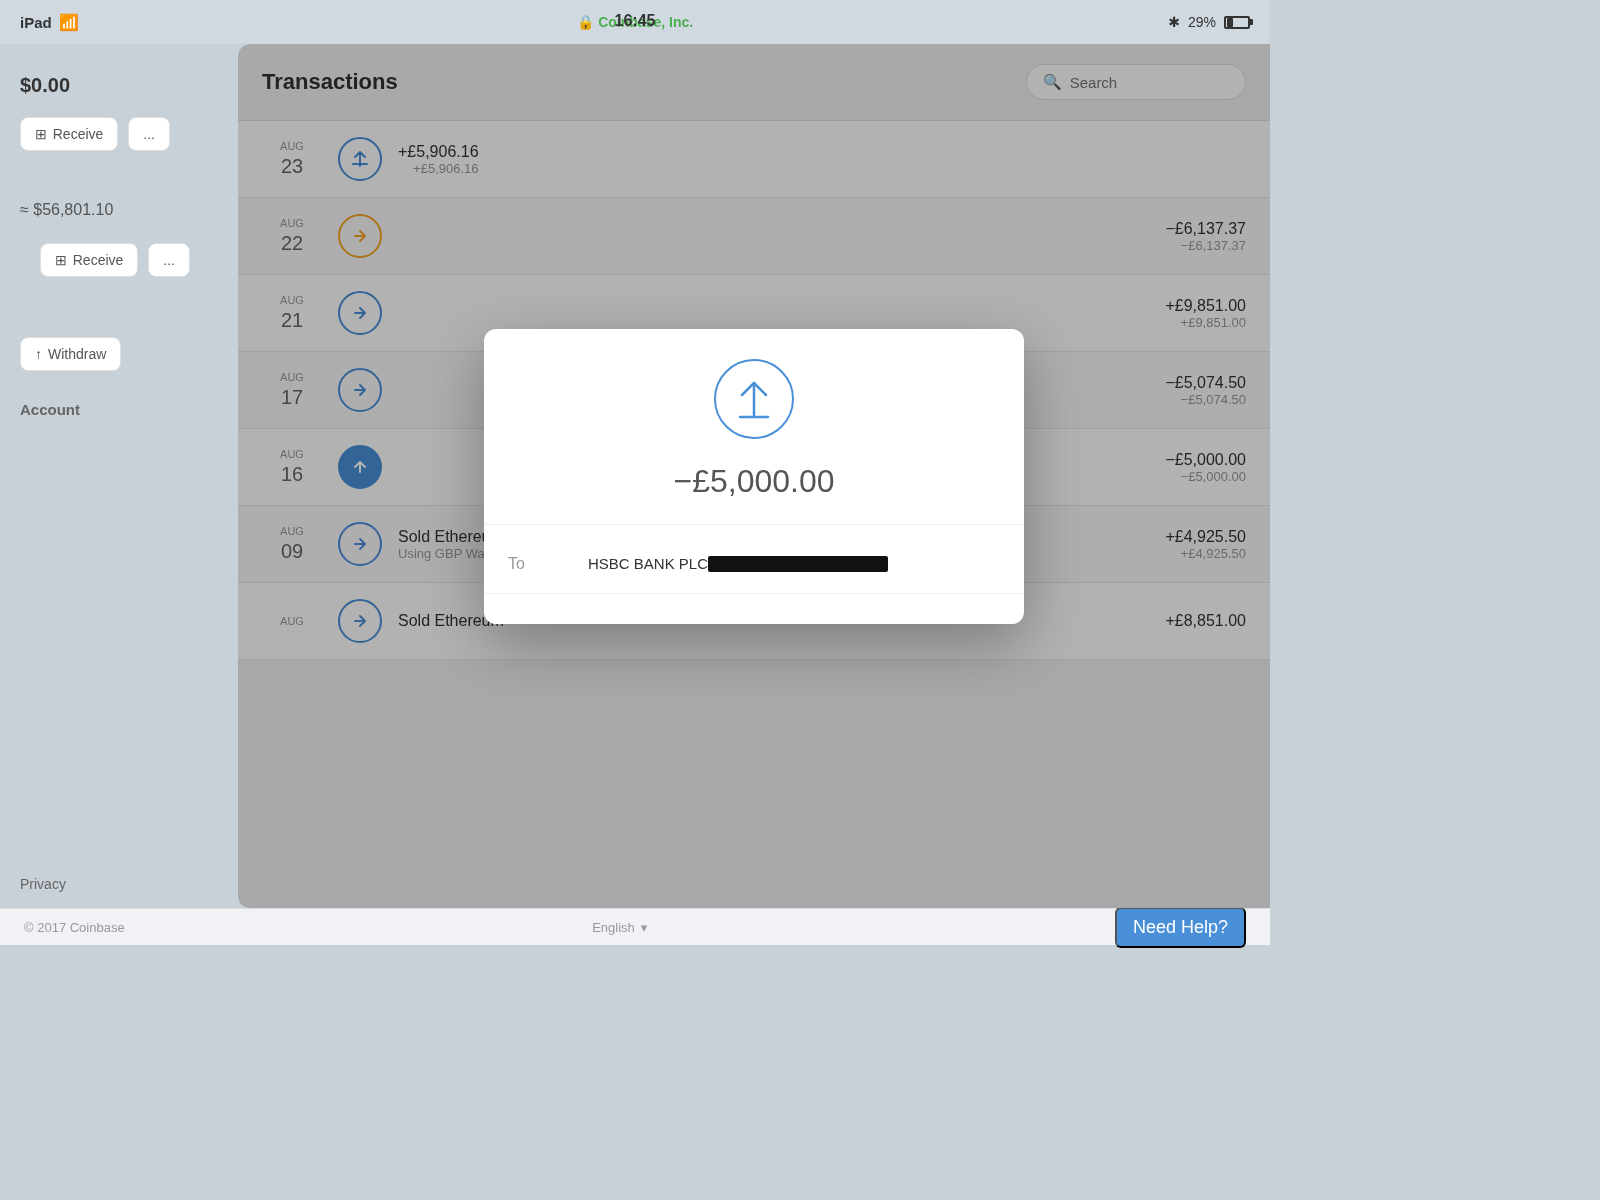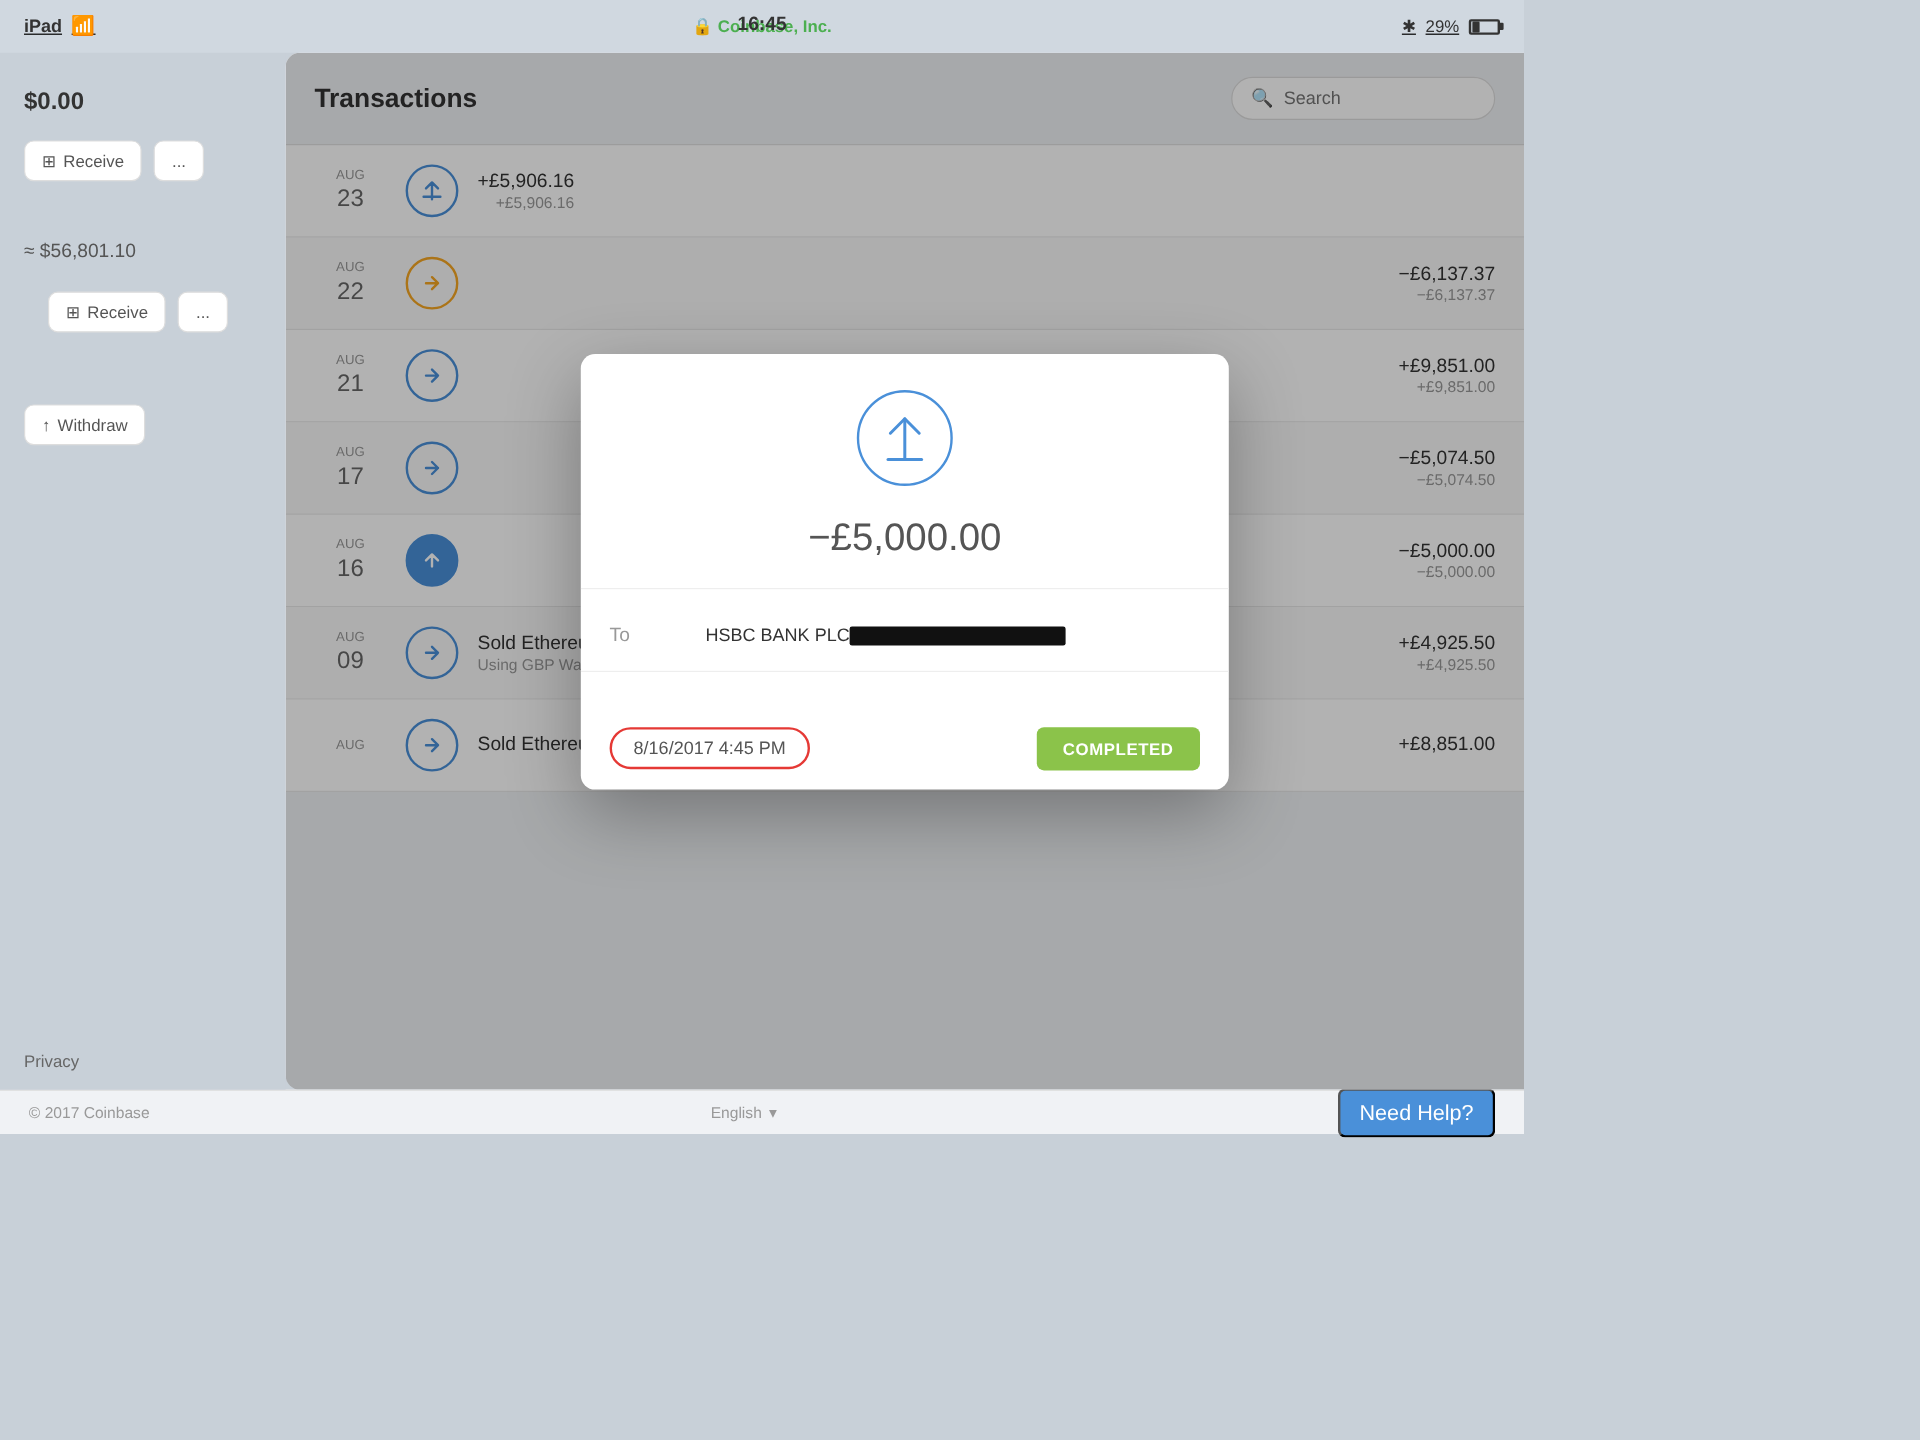--- a/index.html
+++ b/index.html
@@ -14,21 +14,20 @@
 
     
     .status-bar {
       background: #d0d8e0;
       height: 44px;
       display: flex;
       align-items: center;
       justify-content: space-between;
       padding: 0 20px;
       position: relative;
-      text-decoration: underline;
     }
     .status-bar-left {
       display: flex;
       align-items: center;
       gap: 8px;
       font-size: 15px;
       font-weight: 600;
       color: #333;
     }
     .status-bar-center {
@@ -482,20 +481,21 @@
       </div>
     </div>
 
     <div style="margin-top: 30px; padding: 10px 20px;">
       <button class="sidebar-withdraw-btn">
         <span>↑</span>
         <span>Withdraw</span>
       </button>
     </div>
 
+    <div class="sidebar-account-label">Account</div>
 
     <div class="sidebar-privacy-label">Privacy</div>
   </div>
 
   <div class="main-content">
 
     <div class="transactions-header">
       <span class="transactions-title">Transactions</span>
       <div class="search-box">
         <span class="search-icon">🔍</span>
@@ -653,26 +653,20 @@
               <span class="modal-detail-value">
                 <span>HSBC BANK PLC</span>
                 <span class="redacted-bar"></span>
               </span>
             </div>
           </div>
 
           <div class="modal-divider"></div>
         </div>
 
-        <div class="modal-footer">
-          <div class="modal-date" style="border: 2.5px solid #e53935; border-radius: 22px; padding: 7px 18px;">
-            <span>8/16/2017 4:45 PM</span>
-          </div>
-          <div class="completed-badge">COMPLETED</div>
-        </div>
       </div>
     </div>
 
   </div>
 </div>
 
 <div class="footer">
   <span>© 2017 Coinbase</span>
   <div class="footer-lang">
     <span>English</span>

